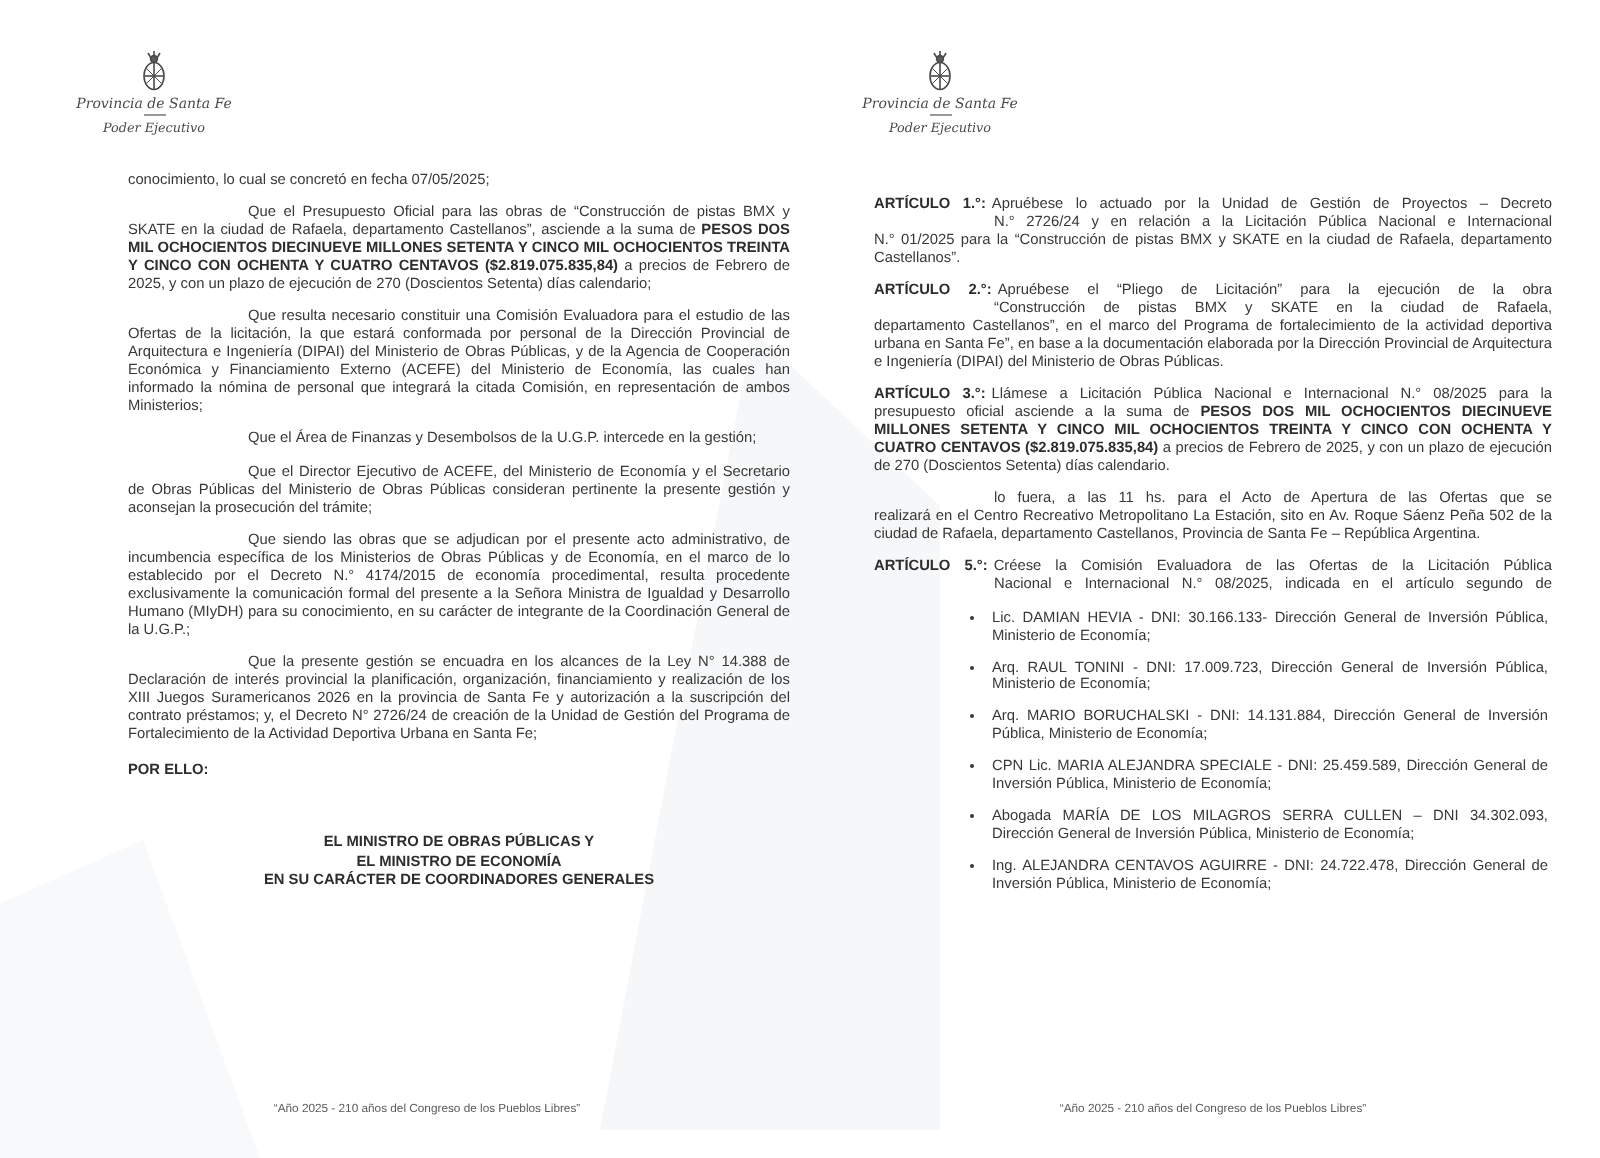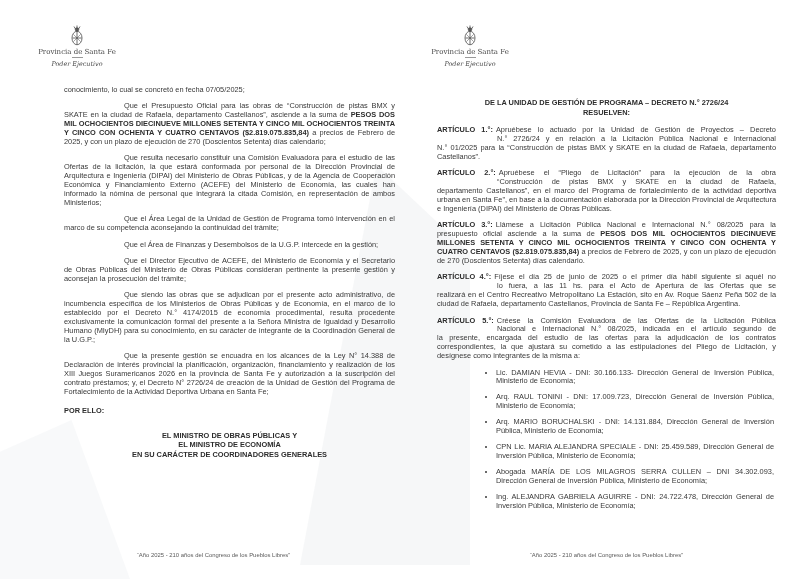--- a/index.html
+++ b/index.html
@@ -15,37 +15,37 @@
     clip-path:polygon(45% 0,100% 22%,100% 100%,0 100%,20% 55%);}
   .artifact.a2{left:0;top:420px;width:130px;height:159px;
     background:rgba(165,175,190,0.08);
     clip-path:polygon(0 20%,55% 0,100% 100%,0 100%);}
 
   
   .letterhead{position:absolute;top:25px;width:92px;text-align:center;}
   #lh-left{left:31px;}
   #lh-right{left:424px;}
   .coat{display:block;margin:0 auto 2px auto;}
-  .lh-province{font-family:"DejaVu Serif",serif;
+  .lh-province{font-family:"DejaVu Serif",serif;font-style:italic;
     font-size:7px;color:#4a4a4a;white-space:nowrap;}
   .lh-rule{width:11px;height:1px;background:#999;margin:1px auto 2px auto;}
   .lh-branch{font-family:"DejaVu Serif",serif;font-style:italic;
     font-size:6.4px;color:#4a4a4a;white-space:nowrap;}
 
   
   .textcol{position:absolute;font-size:7.4px;line-height:8.9px;
     text-align:justify;color:#383838;}
   #col-left{left:64px;top:86px;width:331px;}
   #col-right{left:437px;top:98px;width:339px;}
 
   .para{margin:0 0 7.5px 0;}
   .para.ind{text-indent:60px;}
   .b{font-weight:bold;color:#2d2d2d;}
   .por-ello{margin-top:10px;}
-  .closing{margin-top:15px;text-align:center;font-weight:bold;color:#2d2d2d;}
+  .closing{margin-top:26px;text-align:center;font-weight:bold;color:#2d2d2d;}
   .closing div{line-height:9.4px;}
 
   .heading{text-align:center;font-weight:bold;color:#2d2d2d;
     margin-bottom:9px;}
   .heading div{line-height:9.6px;}
 
   .article{margin-bottom:7.5px;}
   .article .l1{text-align:justify;text-align-last:justify;}
   .article .lab{margin-right:3px;}
   .article .l2{margin-left:60px;text-align:justify;text-align-last:justify;}
@@ -100,69 +100,62 @@
   <div class="lh-province">Provincia de Santa Fe</div>
   <div class="lh-rule"></div>
   <div class="lh-branch">Poder Ejecutivo</div>
 </header>
 
 <section class="textcol" id="col-left">
   <div id="left-paragraphs">
       <p class="para"><span>conocimiento, lo cual se concretó en fecha 07/05/2025;</span></p>
       <p class="para ind"><span>Que el Presupuesto Oficial para las obras de “Construcción de pistas BMX y SKATE en la ciudad de Rafaela, departamento Castellanos”, asciende a la suma de </span><span class="b">PESOS DOS MIL OCHOCIENTOS DIECINUEVE MILLONES SETENTA Y CINCO MIL OCHOCIENTOS TREINTA Y CINCO CON OCHENTA Y CUATRO CENTAVOS ($2.819.075.835,84)</span><span> a precios de Febrero de 2025, y con un plazo de ejecución de 270 (Doscientos Setenta) días calendario;</span></p>
       <p class="para ind"><span>Que resulta necesario constituir una Comisión Evaluadora para el estudio de las Ofertas de la licitación, la que estará conformada por personal de la Dirección Provincial de Arquitectura e Ingeniería (DIPAI) del Ministerio de Obras Públicas, y de la Agencia de Cooperación Económica y Financiamiento Externo (ACEFE) del Ministerio de Economía, las cuales han informado la nómina de personal que integrará la citada Comisión, en representación de ambos Ministerios;</span></p>
-      <p class="para ind"><span>Que el Área Legal de la Unidad de Gestión de Programa tomó intervención en el marco de su competencia aconsejando la continuidad del trámite;</span></p>
       <p class="para ind"><span>Que el Área de Finanzas y Desembolsos de la U.G.P. intercede en la gestión;</span></p>
       <p class="para ind"><span>Que el Director Ejecutivo de ACEFE, del Ministerio de Economía y el Secretario de Obras Públicas del Ministerio de Obras Públicas consideran pertinente la presente gestión y aconsejan la prosecución del trámite;</span></p>
       <p class="para ind"><span>Que siendo las obras que se adjudican por el presente acto administrativo, de incumbencia específica de los Ministerios de Obras Públicas y de Economía, en el marco de lo establecido por el Decreto N.° 4174/2015 de economía procedimental, resulta procedente exclusivamente la comunicación formal del presente a la Señora Ministra de Igualdad y Desarrollo Humano (MIyDH) para su conocimiento, en su carácter de integrante de la Coordinación General de la U.G.P.;</span></p>
       <p class="para ind"><span>Que la presente gestión se encuadra en los alcances de la Ley N° 14.388 de Declaración de interés provincial la planificación, organización, financiamiento y realización de los XIII Juegos Suramericanos 2026 en la provincia de Santa Fe y autorización a la suscripción del contrato préstamos; y, el Decreto N° 2726/24 de creación de la Unidad de Gestión del Programa de Fortalecimiento de la Actividad Deportiva Urbana en Santa Fe;</span></p>
       <p class="para por-ello"><span class="b">POR ELLO:</span></p>
     </div>
   <div class="closing" id="left-closing">
       <div>EL MINISTRO DE OBRAS PÚBLICAS Y</div>
       <div>EL MINISTRO DE ECONOMÍA</div>
       <div>EN SU CARÁCTER DE COORDINADORES GENERALES</div>
     </div>
 </section>
 
 <section class="textcol" id="col-right">
-  <div class="heading" id="right-heading">
-      <div>DE LA UNIDAD DE GESTIÓN DE PROGRAMA – DECRETO N.° 2726/24</div>
-      <div>RESUELVEN:</div>
-    </div>
   <div id="right-articles">
       <div class="article">
         <div class="l1"><span class="b lab">ARTÍCULO 1.°:</span><span>Apruébese lo actuado por la Unidad de Gestión de Proyectos – Decreto</span></div>
         <div class="l2">N.° 2726/24 y en relación a la Licitación Pública Nacional e Internacional</div>
         <div class="rest"><span>N.° 01/2025 para la “Construcción de pistas BMX y SKATE en la ciudad de Rafaela, departamento Castellanos”.</span></div>
       </div>
       <div class="article">
         <div class="l1"><span class="b lab">ARTÍCULO 2.°:</span><span>Apruébese el “Pliego de Licitación” para la ejecución de la obra</span></div>
         <div class="l2">“Construcción de pistas BMX y SKATE en la ciudad de Rafaela,</div>
         <div class="rest"><span>departamento Castellanos”, en el marco del Programa de fortalecimiento de la actividad deportiva urbana en Santa Fe”, en base a la documentación elaborada por la Dirección Provincial de Arquitectura e Ingeniería (DIPAI) del Ministerio de Obras Públicas.</span></div>
       </div>
       <div class="article">
         <div class="l1"><span class="b lab">ARTÍCULO 3.°:</span><span>Llámese a Licitación Pública Nacional e Internacional N.° 08/2025 para la</span></div>
         <div class="rest"><span>presupuesto oficial asciende a la suma de </span><span class="b">PESOS DOS MIL OCHOCIENTOS DIECINUEVE MILLONES SETENTA Y CINCO MIL OCHOCIENTOS TREINTA Y CINCO CON OCHENTA Y CUATRO CENTAVOS ($2.819.075.835,84)</span><span> a precios de Febrero de 2025, y con un plazo de ejecución de 270 (Doscientos Setenta) días calendario.</span></div>
       </div>
       <div class="article">
-        <div class="l1"><span class="b lab">ARTÍCULO 4.°:</span><span>Fíjese el día 25 de junio de 2025 o el primer día hábil siguiente si aquél no</span></div>
         <div class="l2">lo fuera, a las 11 hs. para el Acto de Apertura de las Ofertas que se</div>
         <div class="rest"><span>realizará en el Centro Recreativo Metropolitano La Estación, sito en Av. Roque Sáenz Peña 502 de la ciudad de Rafaela, departamento Castellanos, Provincia de Santa Fe – República Argentina.</span></div>
       </div>
       <div class="article">
         <div class="l1"><span class="b lab">ARTÍCULO 5.°:</span><span>Créese la Comisión Evaluadora de las Ofertas de la Licitación Pública</span></div>
         <div class="l2">Nacional e Internacional N.° 08/2025, indicada en el artículo segundo de</div>
-        <div class="rest"><span>la presente, encargada del estudio de las ofertas para la adjudicación de los contratos correspondientes, la que ajustará su cometido a las estipulaciones del Pliego de Licitación, y desígnese como integrantes de la misma a:</span></div>
       </div>
     </div>
   <ul class="members" id="right-members">
       <li>Lic. DAMIAN HEVIA - DNI: 30.166.133- Dirección General de Inversión Pública, Ministerio de Economía;</li>
       <li>Arq. RAUL TONINI - DNI: 17.009.723, Dirección General de Inversión Pública, Ministerio de Economía;</li>
       <li>Arq. MARIO BORUCHALSKI - DNI: 14.131.884, Dirección General de Inversión Pública, Ministerio de Economía;</li>
       <li>CPN Lic. MARIA ALEJANDRA SPECIALE - DNI: 25.459.589, Dirección General de Inversión Pública, Ministerio de Economía;</li>
       <li>Abogada MARÍA DE LOS MILAGROS SERRA CULLEN – DNI 34.302.093, Dirección General de Inversión Pública, Ministerio de Economía;</li>
-      <li>Ing. ALEJANDRA GABRIELA AGUIRRE - DNI: 24.722.478, Dirección General de Inversión Pública, Ministerio de Economía;</li>
+      <li>Ing. ALEJANDRA CENTAVOS AGUIRRE - DNI: 24.722.478, Dirección General de Inversión Pública, Ministerio de Economía;</li>
     </ul>
 </section>
 
 <footer class="page-footer" id="foot-left">“Año 2025 - 210 años del Congreso de los Pueblos Libres”</footer>
 <footer class="page-footer" id="foot-right">“Año 2025 - 210 años del Congreso de los Pueblos Libres”</footer>
 
 </body></html>

